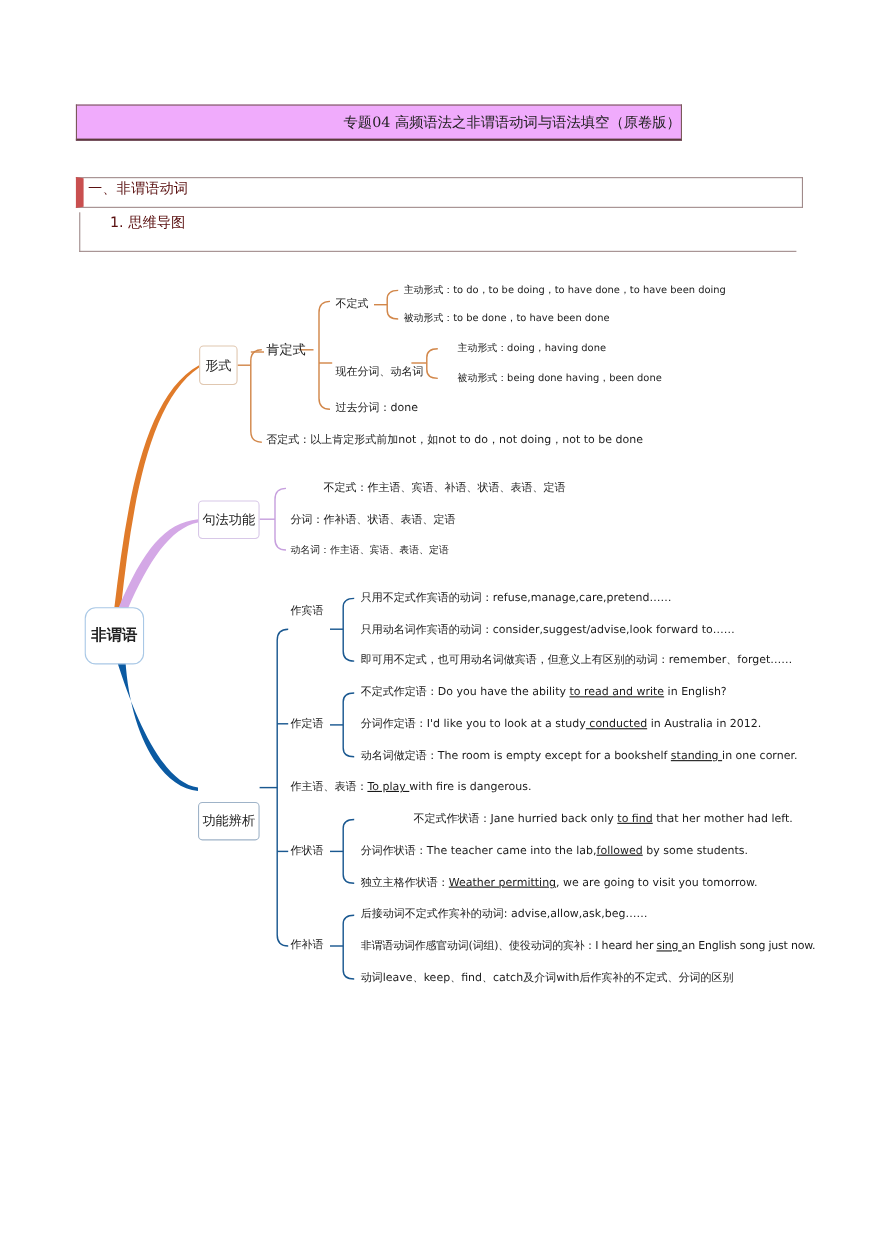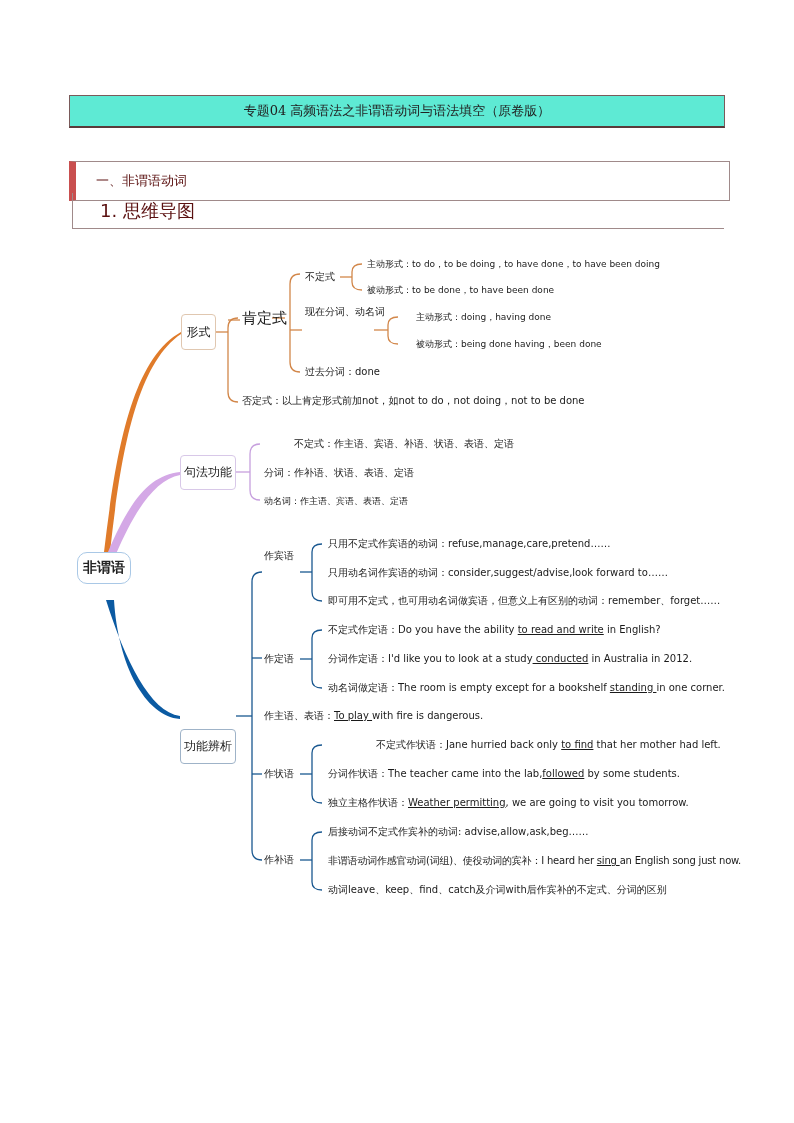--- a/index.html
+++ b/index.html
@@ -1,53 +1,53 @@
 <!DOCTYPE html>
 <html><head>
 <meta charset="utf-8">
 <style>
   * { box-sizing: border-box; margin: 0; padding: 0; }
   html, body { width: 794px; height: 1123px; background: #ffffff; overflow: hidden; }
   body { position: relative; font-family: "DejaVu Sans", "Liberation Sans", sans-serif; color: #1a1a1a; }
 
   .title-box {
-    position: absolute; left: 69px; top: 95px; width: 656px; height: 33px;
-    background: #5eead4; border: 1px solid #7a5a5a; border-bottom: 2px solid #5a3a3a;
-    display: flex; align-items: center; justify-content: center;
+    position: absolute; left: 69px; top: 95px; width: 551px; height: 33px;
+    background: #f0abfc; border: 1px solid #7a5a5a; border-bottom: 2px solid #5a3a3a;
+    display: flex; align-items: center; justify-content: flex-end;
     font-family: "DejaVu Serif", "Liberation Serif", serif; font-size: 13px; color: #222;
   }
   .section-box {
-    position: absolute; left: 69px; top: 161px; width: 661px; height: 40px;
+    position: absolute; left: 69px; top: 161px; width: 661px; height: 28px;
     border: 1px solid #a08a8a; border-left: 7px solid #c94f4f;
-    display: flex; align-items: center; padding-left: 20px;
+    display: flex; align-items: flex-start; padding-left: 4px;
     font-size: 13px; color: #5a1010;
   }
   .subsection-box {
     position: absolute; left: 72px; top: 193px; width: 652px; height: 36px;
     border-left: 1px solid #a08a8a; border-bottom: 1px solid #a08a8a;
-    display: flex; align-items: center; padding-left: 27px;
-    font-size: 18px; color: #5a1010;
+    display: flex; padding-left: 27px;
+    font-size: 13px; color: #5a1010;
   }
 
   svg.map { position: absolute; left: 0; top: 0; width: 794px; height: 1123px; }
 
   .node {
     position: absolute; background: #fff; border-radius: 4px;
     display: flex; align-items: center; justify-content: center;
     font-size: 12px; color: #222; white-space: nowrap;
   }
   .root {
-    left: 77px; top: 552px; width: 54px; height: 32px; border: 1px solid #a9c8e6;
+    left: 77px; top: 552px; width: 54px; height: 52px; border: 1px solid #a9c8e6;
     border-radius: 10px; font-weight: bold; font-size: 14px;
   }
   .n-form { left: 181px; top: 314px; width: 35px; height: 36px; border: 1px solid #e0c7b0; font-family: Liberation Mono, monospace; }
   .n-syntax { left: 180px; top: 455px; width: 56px; height: 35px; border: 1px solid #d8c8e8; }
   .n-func { left: 180px; top: 729px; width: 56px; height: 35px; border: 1px solid #9fb3c8; }
 
-  .t { position: absolute; white-space: nowrap; font-size: 15px; color: #1a1a1a; line-height: 14px; }
+  .t { position: absolute; white-space: nowrap; font-size: 12px; color: #1a1a1a; line-height: 14px; }
   .t.small { font-size: 9px; }
   .t.mid { font-size: 10px; }
   .u { text-decoration: underline; }
 </style>
 </head>
 <body>
 
 <div class="title-box">
   <span>专题04  高频语法之非谓语动词与语法填空（原卷版）</span>
 </div>
@@ -108,21 +108,21 @@
   <span>句法功能</span>
 </div>
 <div class="node n-func">
   <span>功能辨析</span>
 </div>
 
 <div class="t" style="left:242px;top:311px;">肯定式</div>
 <div class="t mid" style="left:305px;top:270px;">不定式</div>
 <div class="t small" style="left:367px;top:257px;">主动形式：to do，to be doing，to have done，to have been doing</div>
 <div class="t small" style="left:367px;top:283px;">被动形式：to be done，to have been done</div>
-<div class="t mid" style="left:305px;top:305px;text-align:right;">现在分词、动名词</div>
+<div class="t mid" style="left:305px;top:332px;text-align:right;">现在分词、动名词</div>
 <div class="t small" style="left:416px;top:310px;">主动形式：doing，having done</div>
 <div class="t small" style="left:416px;top:337px;">被动形式：being done having，been done</div>
 <div class="t mid" style="left:305px;top:365px;">过去分词：done</div>
 <div class="t mid" style="left:242px;top:394px;">否定式：以上肯定形式前加not，如not to do，not doing，not to be done</div>
 
 <div class="t mid" style="left:264px;top:437px;margin-left:30px;">不定式：作主语、宾语、补语、状语、表语、定语</div>
 <div class="t mid" style="left:264px;top:466px;">分词：作补语、状语、表语、定语</div>
 <div class="t small" style="left:264px;top:494px;">动名词：作主语、宾语、表语、定语</div>
 
 <div class="t mid" style="left:264px;top:549px;">作宾语</div>

